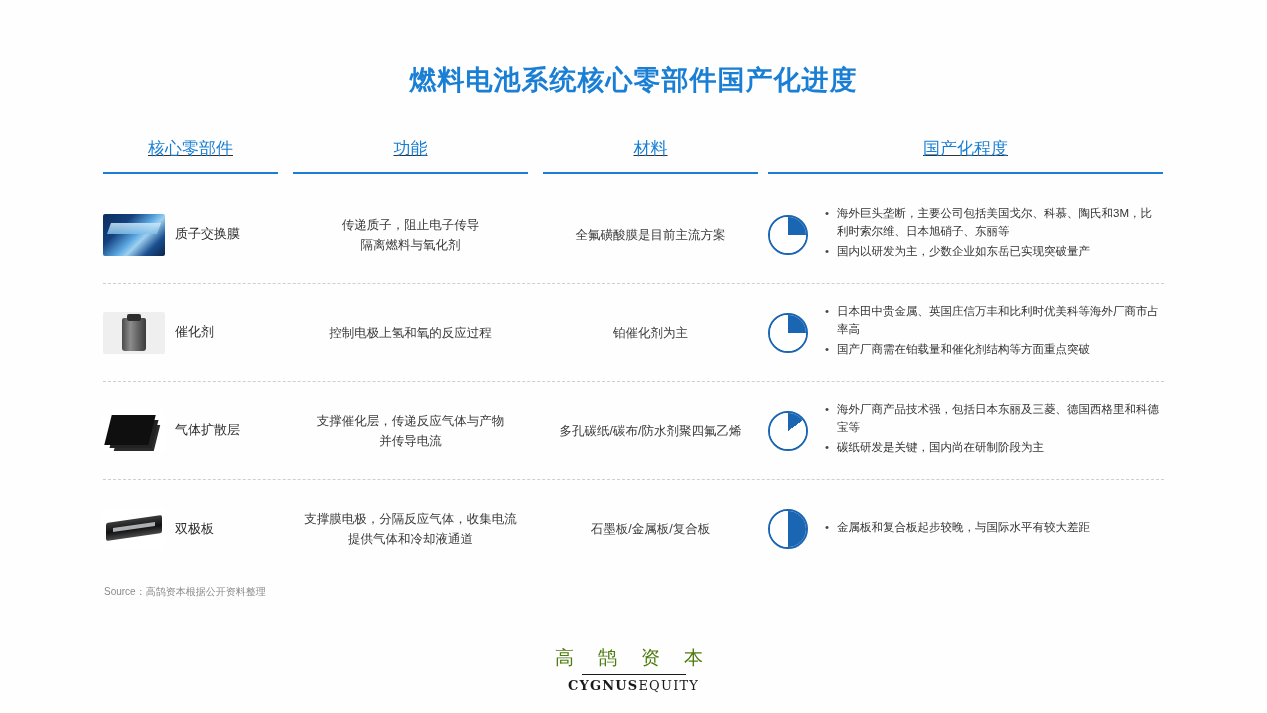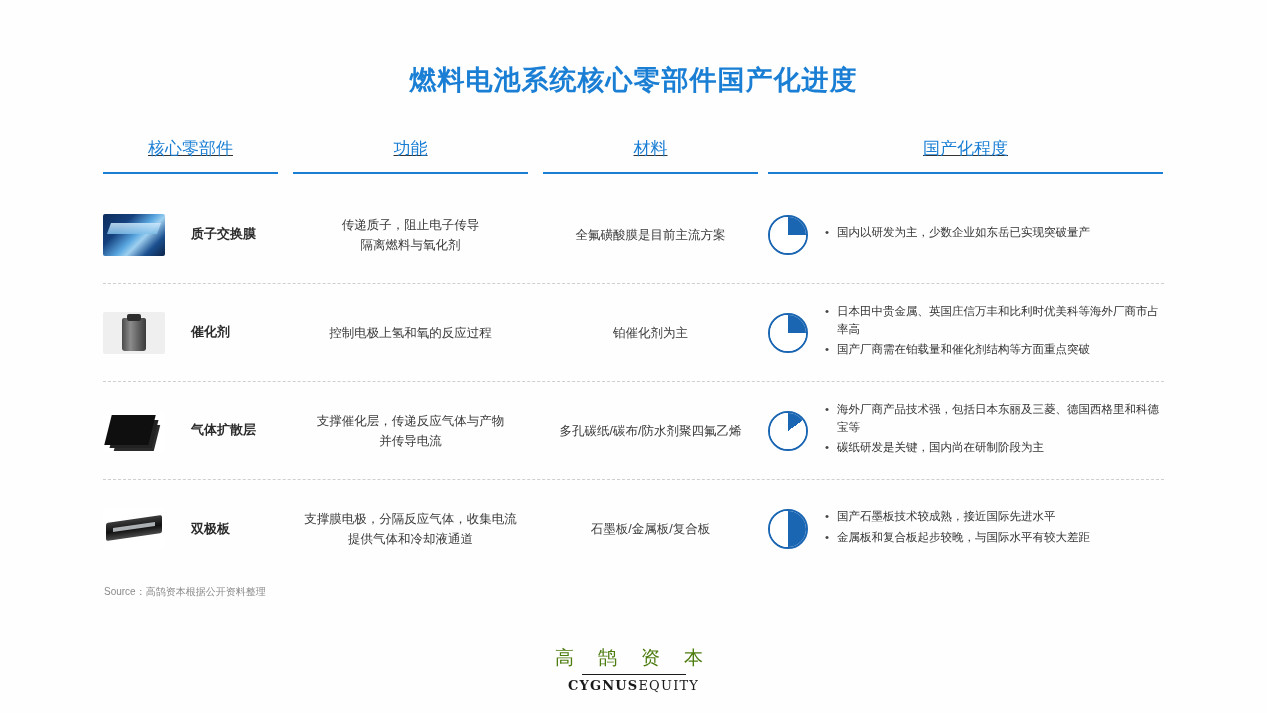--- a/index.html
+++ b/index.html
@@ -82,24 +82,23 @@
   .thumb {
     width: 62px;
     height: 42px;
     flex: none;
     border-radius: 2px;
     position: relative;
     overflow: hidden;
   }
   .part-label {
     font-size: 13px;
-    font-weight: bold;
+    font-weight: normal;
     color: #2b2b2b;
     line-height: 1.3;
-    margin-left: 16px;
   }
 
   .cell-func {
     width: 235px;
     margin-left: 15px;
     text-align: center;
     font-size: 12.5px;
     color: #3a3a3a;
     line-height: 1.6;
   }
@@ -299,20 +298,21 @@
       <div class="cell-func">
         <div>传递质子，阻止电子传导</div>
         <div>隔离燃料与氧化剂</div>
       </div>
       <div class="cell-mat">全氟磺酸膜是目前主流方案</div>
       <div class="cell-loc">
         <div class="pie">
           <div class="wedge" style="background: conic-gradient(#1a66b3 0deg 90deg, #ffffff 90deg 360deg);"></div>
         </div>
         <ul class="bullets">
+          <li>海外巨头垄断，主要公司包括美国戈尔、科慕、陶氏和3M，比利时索尔维、日本旭硝子、东丽等</li>
           <li>国内以研发为主，少数企业如东岳已实现突破量产</li>
         </ul>
       </div>
     </div>
 
     <div class="row">
       <div class="cell-part">
         <div class="thumb catalyst"></div>
         <div class="part-label">催化剂</div>
       </div>
@@ -360,21 +360,20 @@
       <div class="cell-func">
         <div>支撑膜电极，分隔反应气体，收集电流</div>
         <div>提供气体和冷却液通道</div>
       </div>
       <div class="cell-mat">石墨板/金属板/复合板</div>
       <div class="cell-loc">
         <div class="pie">
           <div class="wedge" style="background: conic-gradient(#1a66b3 0deg 180deg, #ffffff 180deg 360deg);"></div>
         </div>
         <ul class="bullets">
-          <li>国产石墨板技术较成熟，接近国际先进水平</li>
           <li>金属板和复合板起步较晚，与国际水平有较大差距</li>
         </ul>
       </div>
     </div>
 
   </div>
 
   <div class="source">Source：高鹄资本根据公开资料整理</div>
 
   <div class="logo">

